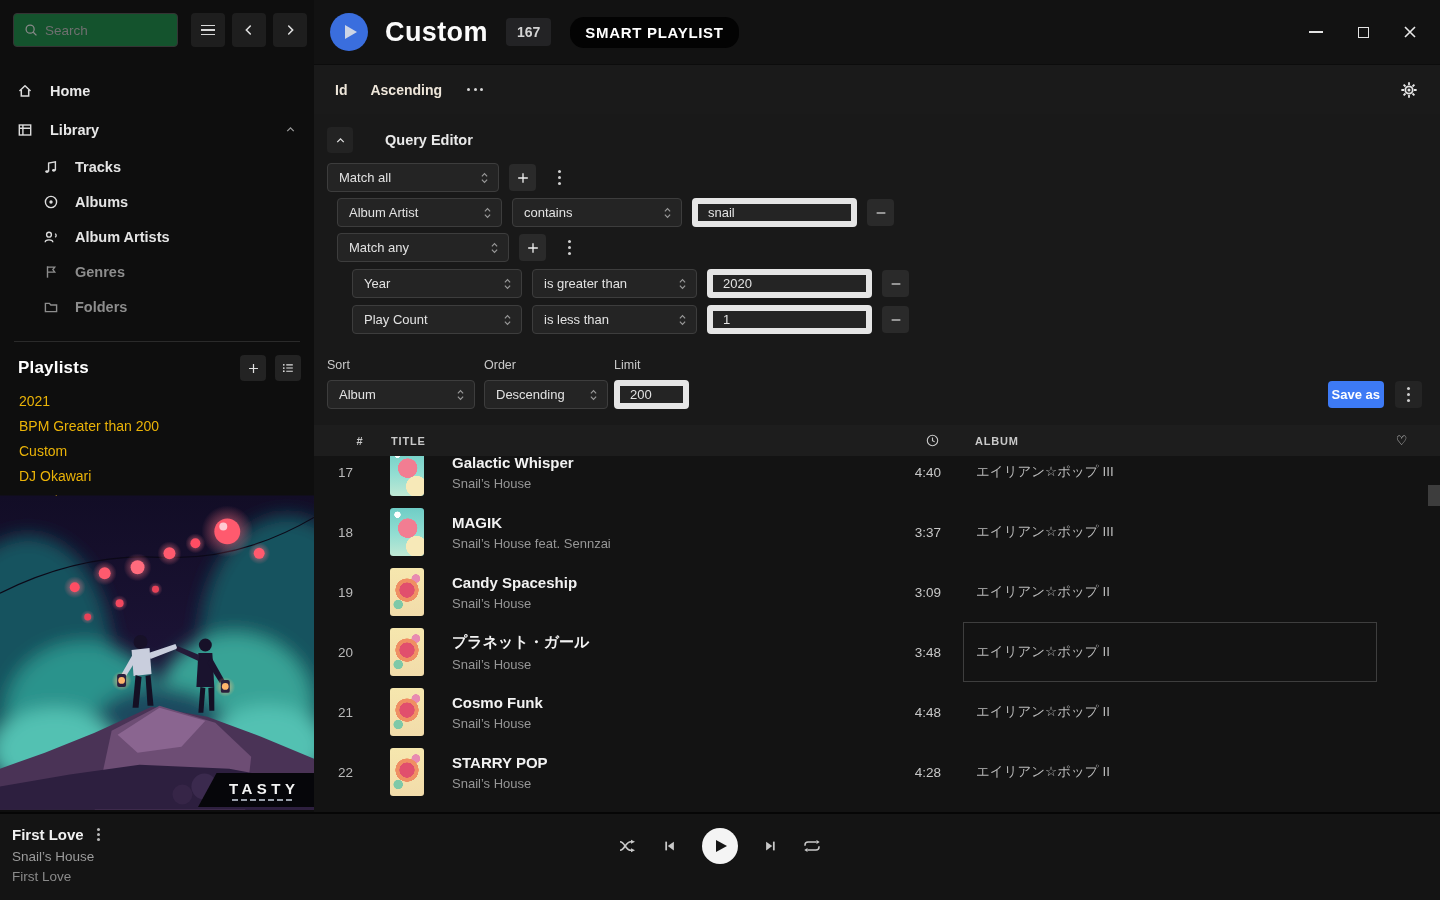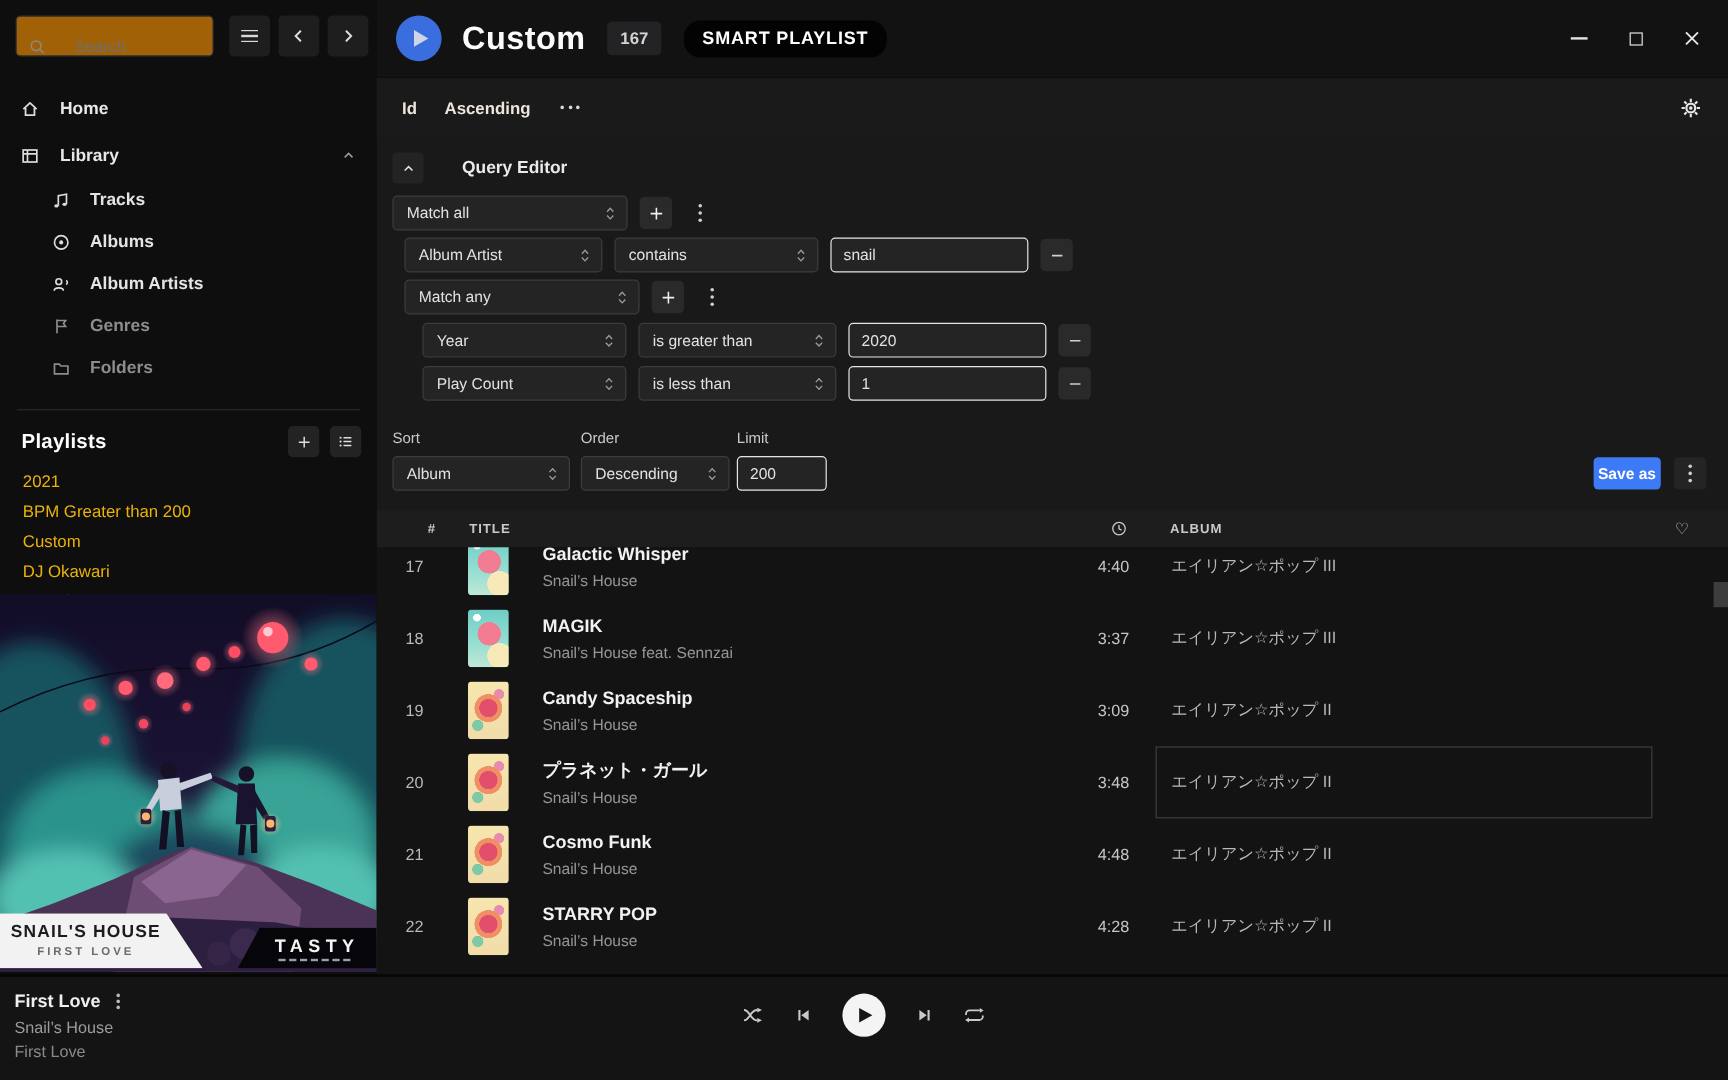--- a/index.html
+++ b/index.html
@@ -3,21 +3,21 @@
 <meta charset="utf-8">
 <style>
   *{margin:0;padding:0;box-sizing:border-box}
   html,body{width:1440px;height:900px;overflow:hidden;background:#070707;
     font-family:"Liberation Sans","DejaVu Sans",sans-serif;color:#ddd;-webkit-font-smoothing:antialiased}
   .app{position:relative;width:1440px;height:900px}
 
   
   .sidebar{position:absolute;left:0;top:0;width:314px;height:812px;background:#0e0e0e;overflow:hidden}
   .search-row{display:flex;align-items:center;padding:13px 12px 12px 13px;gap:7px}
-  .search-box{display:flex;align-items:flex-end;gap:24px;width:165px;height:34px;background:#a16207;
+  .search-box{display:flex;align-items:center;gap:7px;width:165px;height:34px;background:#14532d;
     border:1px solid #343434;border-radius:4px;padding:0 10px}
   .search-box input{flex:1;min-width:0;background:transparent;border:none;outline:none;color:#cfcfcf;
     font-size:13.5px;font-family:inherit}
   .search-box input::placeholder{color:#6f6f6f}
   .sq34{width:34px;height:34px;background:#1e1e1e;border-radius:4px;display:flex;align-items:center;justify-content:center;flex:0 0 auto}
   .hamburger{width:14px;height:10px;border-top:1.6px solid #d8d8d8;border-bottom:1.6px solid #d8d8d8;position:relative}
   .hamburger::after{content:"";position:absolute;left:0;right:0;top:3.2px;height:1.6px;background:#d8d8d8}
   .nav-item{display:flex;align-items:center;gap:17px;height:39px;padding:0 17px;font-size:14.5px;
     font-weight:700;color:#e8e8e8;cursor:default}
   .nav-item.first{margin-top:12px}
@@ -71,23 +71,23 @@
   
   .query{padding:13px 0 0 13px;flex:0 0 auto}
   .qe-head{display:flex;align-items:center;gap:32px;margin-bottom:10px}
   .qe-title{font-size:14.5px;font-weight:600;color:#eaeaea}
   .qrow{display:flex;align-items:center;gap:10px;margin-bottom:6px}
   .qrow.g2{margin-bottom:7px}
   .ml10{margin-left:10px}.ml25{margin-left:25px}
   .dd{display:flex;align-items:center;height:29px;background:#242424;border:1px solid #3d3d3d;border-radius:4px;
     padding:0 9px 0 11px;font-size:13px;color:#e2e2e2}
   .dd .lbl{flex:1;white-space:nowrap;overflow:hidden}
-  .tin{height:29px;background:#242424;border:1px solid #e5e5e5;border-radius:4px;padding:0 10px;font-size:13px;
+  .tin{height:29px;background:#242424;border:6px solid #e5e5e5;border-radius:4px;padding:0 10px;font-size:13px;
     color:#e2e2e2;font-family:inherit;outline:none}
-  .w172{width:196px}.w170{width:170px}.w165{width:165px}.w148{width:148px}.w124{width:124px}.w75{width:75px}
+  .w172{width:172px}.w170{width:170px}.w165{width:165px}.w148{width:148px}.w124{width:124px}.w75{width:75px}
   .sqbtn{width:27px;height:27px;background:#2a2a2a;border-radius:4px;display:flex;align-items:center;justify-content:center;flex:0 0 auto}
   .sqbtn.ghost{background:transparent}
   .vdots{width:3px;height:3px;border-radius:50%;background:#cfcfcf;box-shadow:0 6px 0 #cfcfcf,0 -6px 0 #cfcfcf}
   .sort-block{margin-top:24px;padding-right:18px}
   .sort-labels{display:flex;font-size:12.5px;color:#c9c9c9;margin-bottom:8px}
   .sl1{width:157px}.sl2{width:130px}
   .sort-controls{display:flex;align-items:center}
   .gap9{width:9px}.gap6{width:6px}
   .save-btn{margin-left:auto;height:27px;padding:0 4px;background:#3d7af5;border:none;border-radius:4px;
     color:#fff;font-size:13px;font-weight:700;font-family:inherit;display:flex;align-items:center}
@@ -329,24 +329,20 @@
         <path d="M201,192 L199,218 204,218 206,193 Z" fill="#141024"></path>
         <path d="M209,193 L210,216 215,216 215,192 Z" fill="#141024"></path>
         <circle cx="122" cy="186" r="10" fill="url(#lglow)" opacity=".8"></circle>
         <rect x="117.5" y="179" width="9" height="13" rx="2" fill="#2a1f3d"></rect>
           <circle cx="122" cy="185.5" r="3.4" fill="#ffb46b"></circle>
         <circle cx="226" cy="192" r="10" fill="url(#lglow)" opacity=".8"></circle>
         <rect x="221.5" y="185" width="9" height="13" rx="2" fill="#2a1f3d"></rect>
           <circle cx="226" cy="191.5" r="3.4" fill="#ffb46b"></circle>
       </g>
     </svg>
-    <div class="banner-white">
-      <div class="bw-artist">SNAIL'S HOUSE</div>
-      <div class="bw-title">FIRST LOVE</div>
-    </div>
     <div class="banner-black">
       <div class="bb-brand">TASTY</div>
       <div class="bb-sub">
           <i></i>
           <i></i>
           <i></i>
           <i></i>
           <i></i>
           <i></i>
           <i></i>

